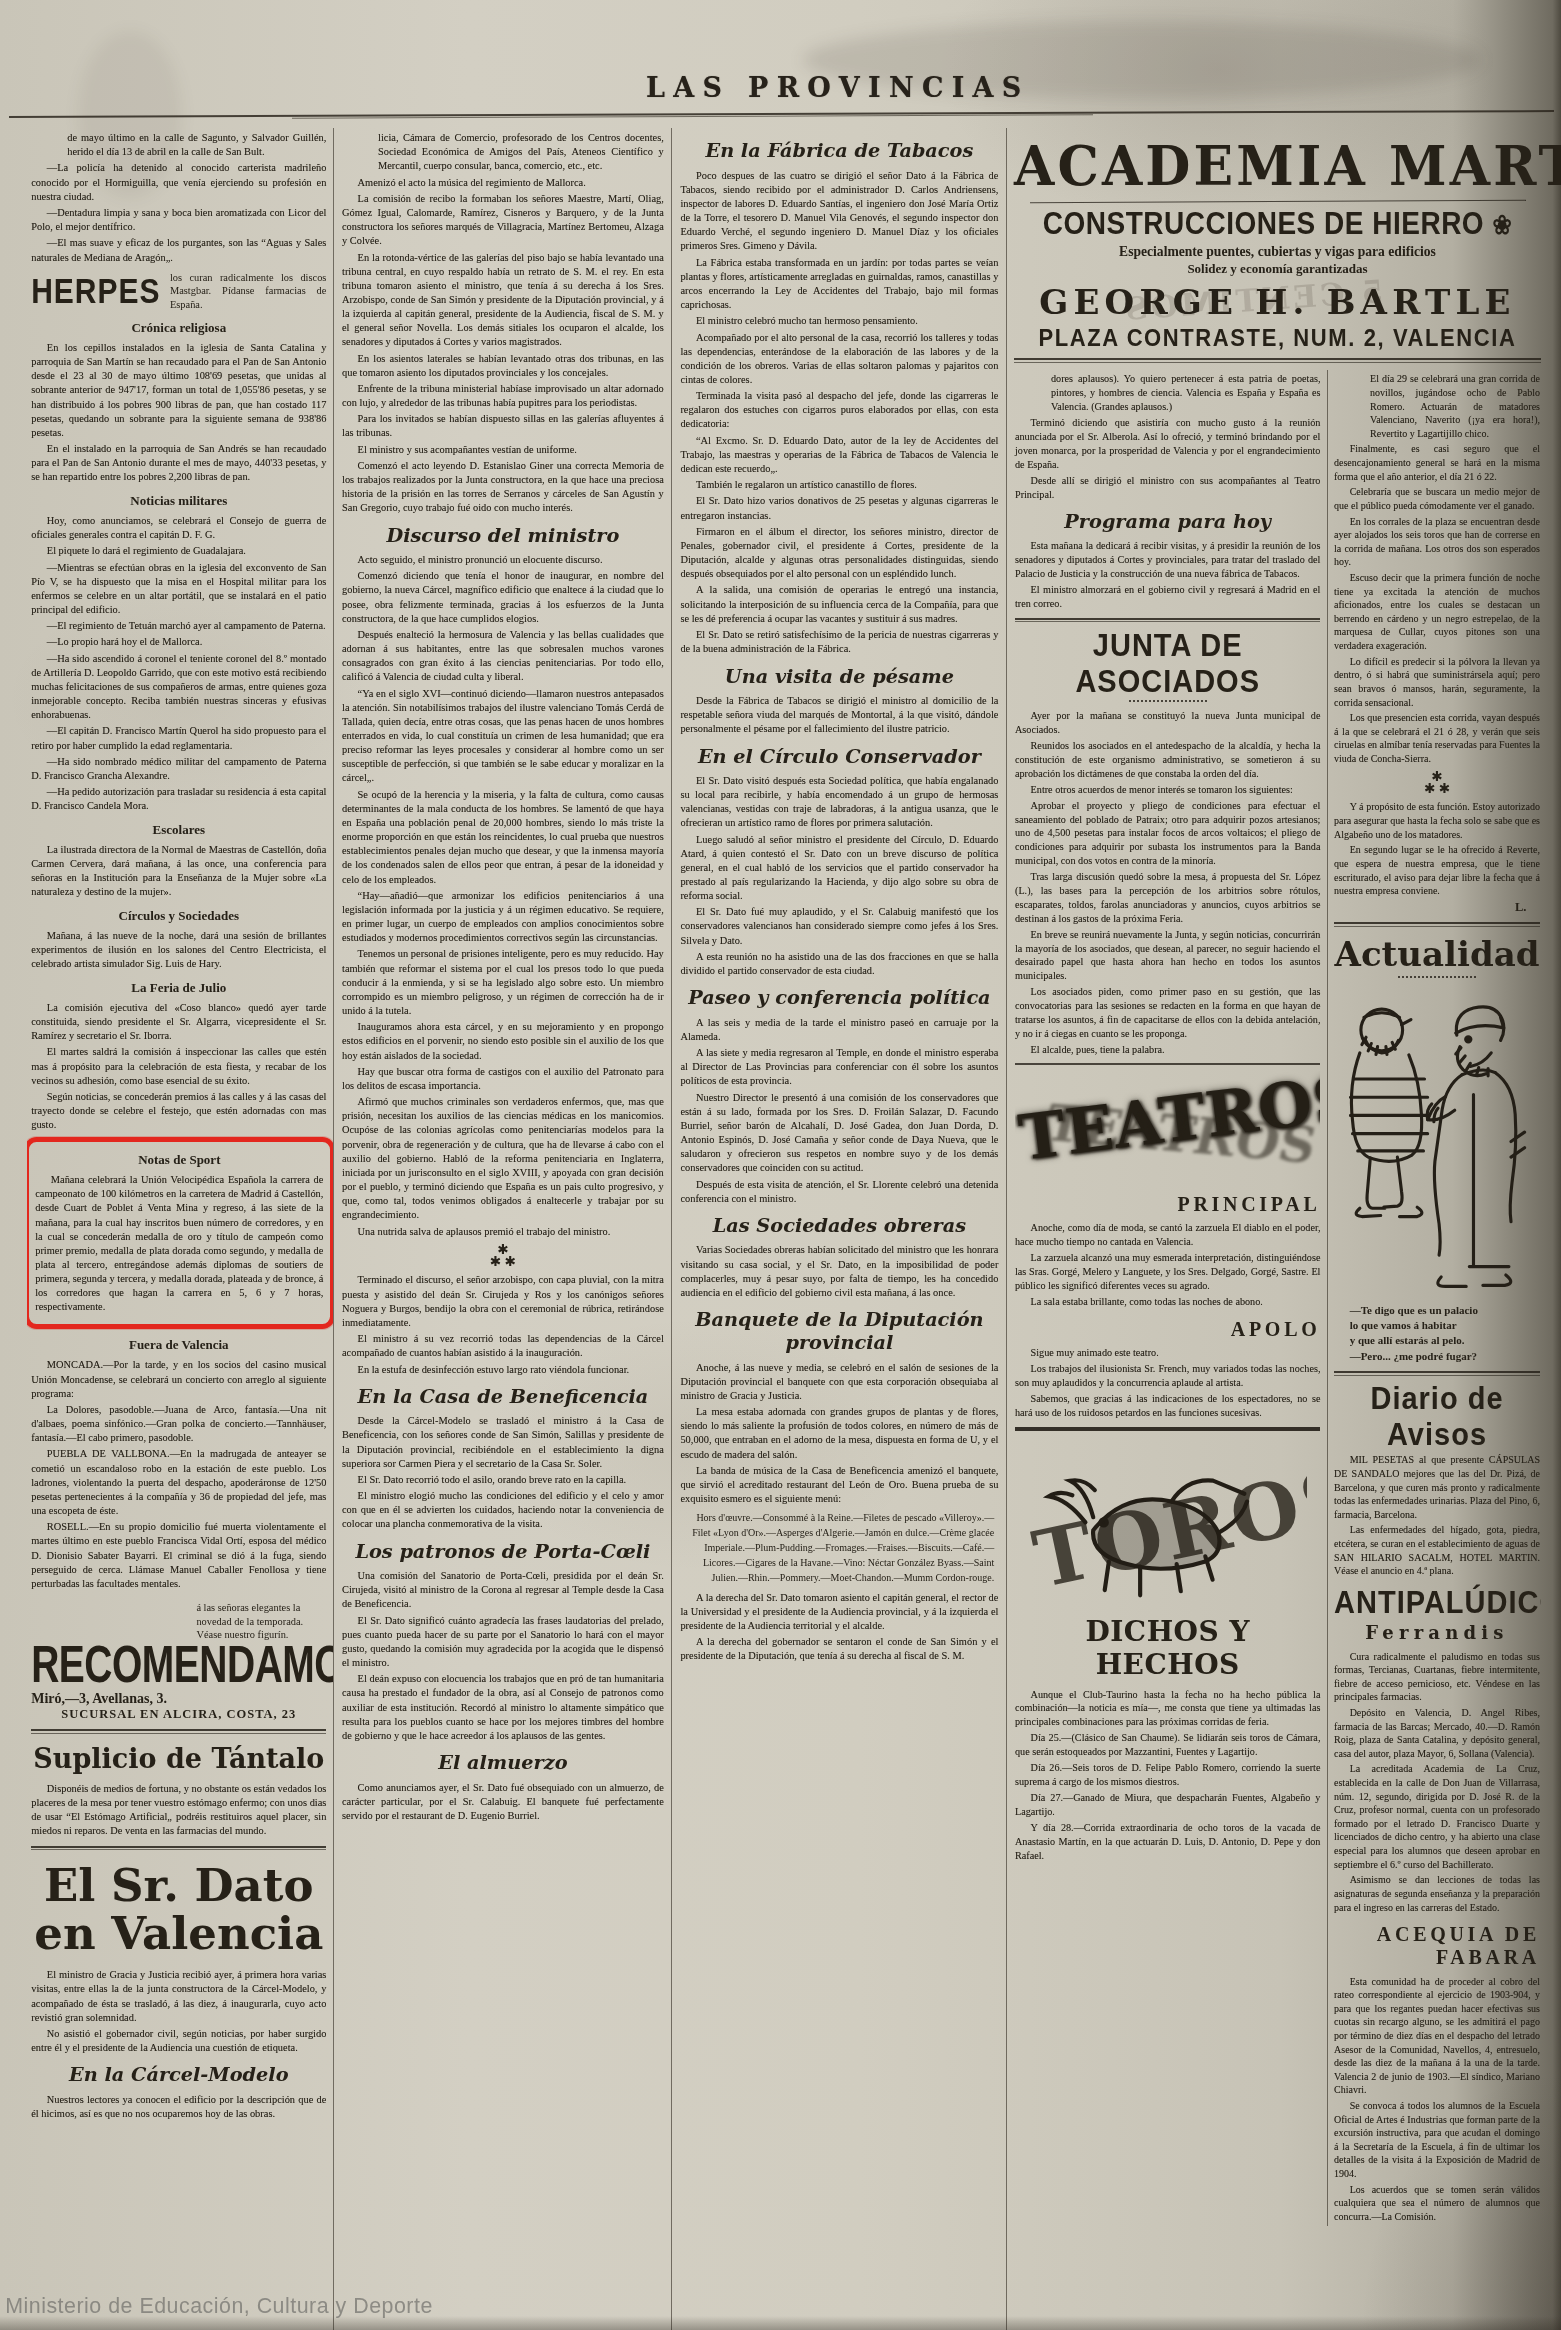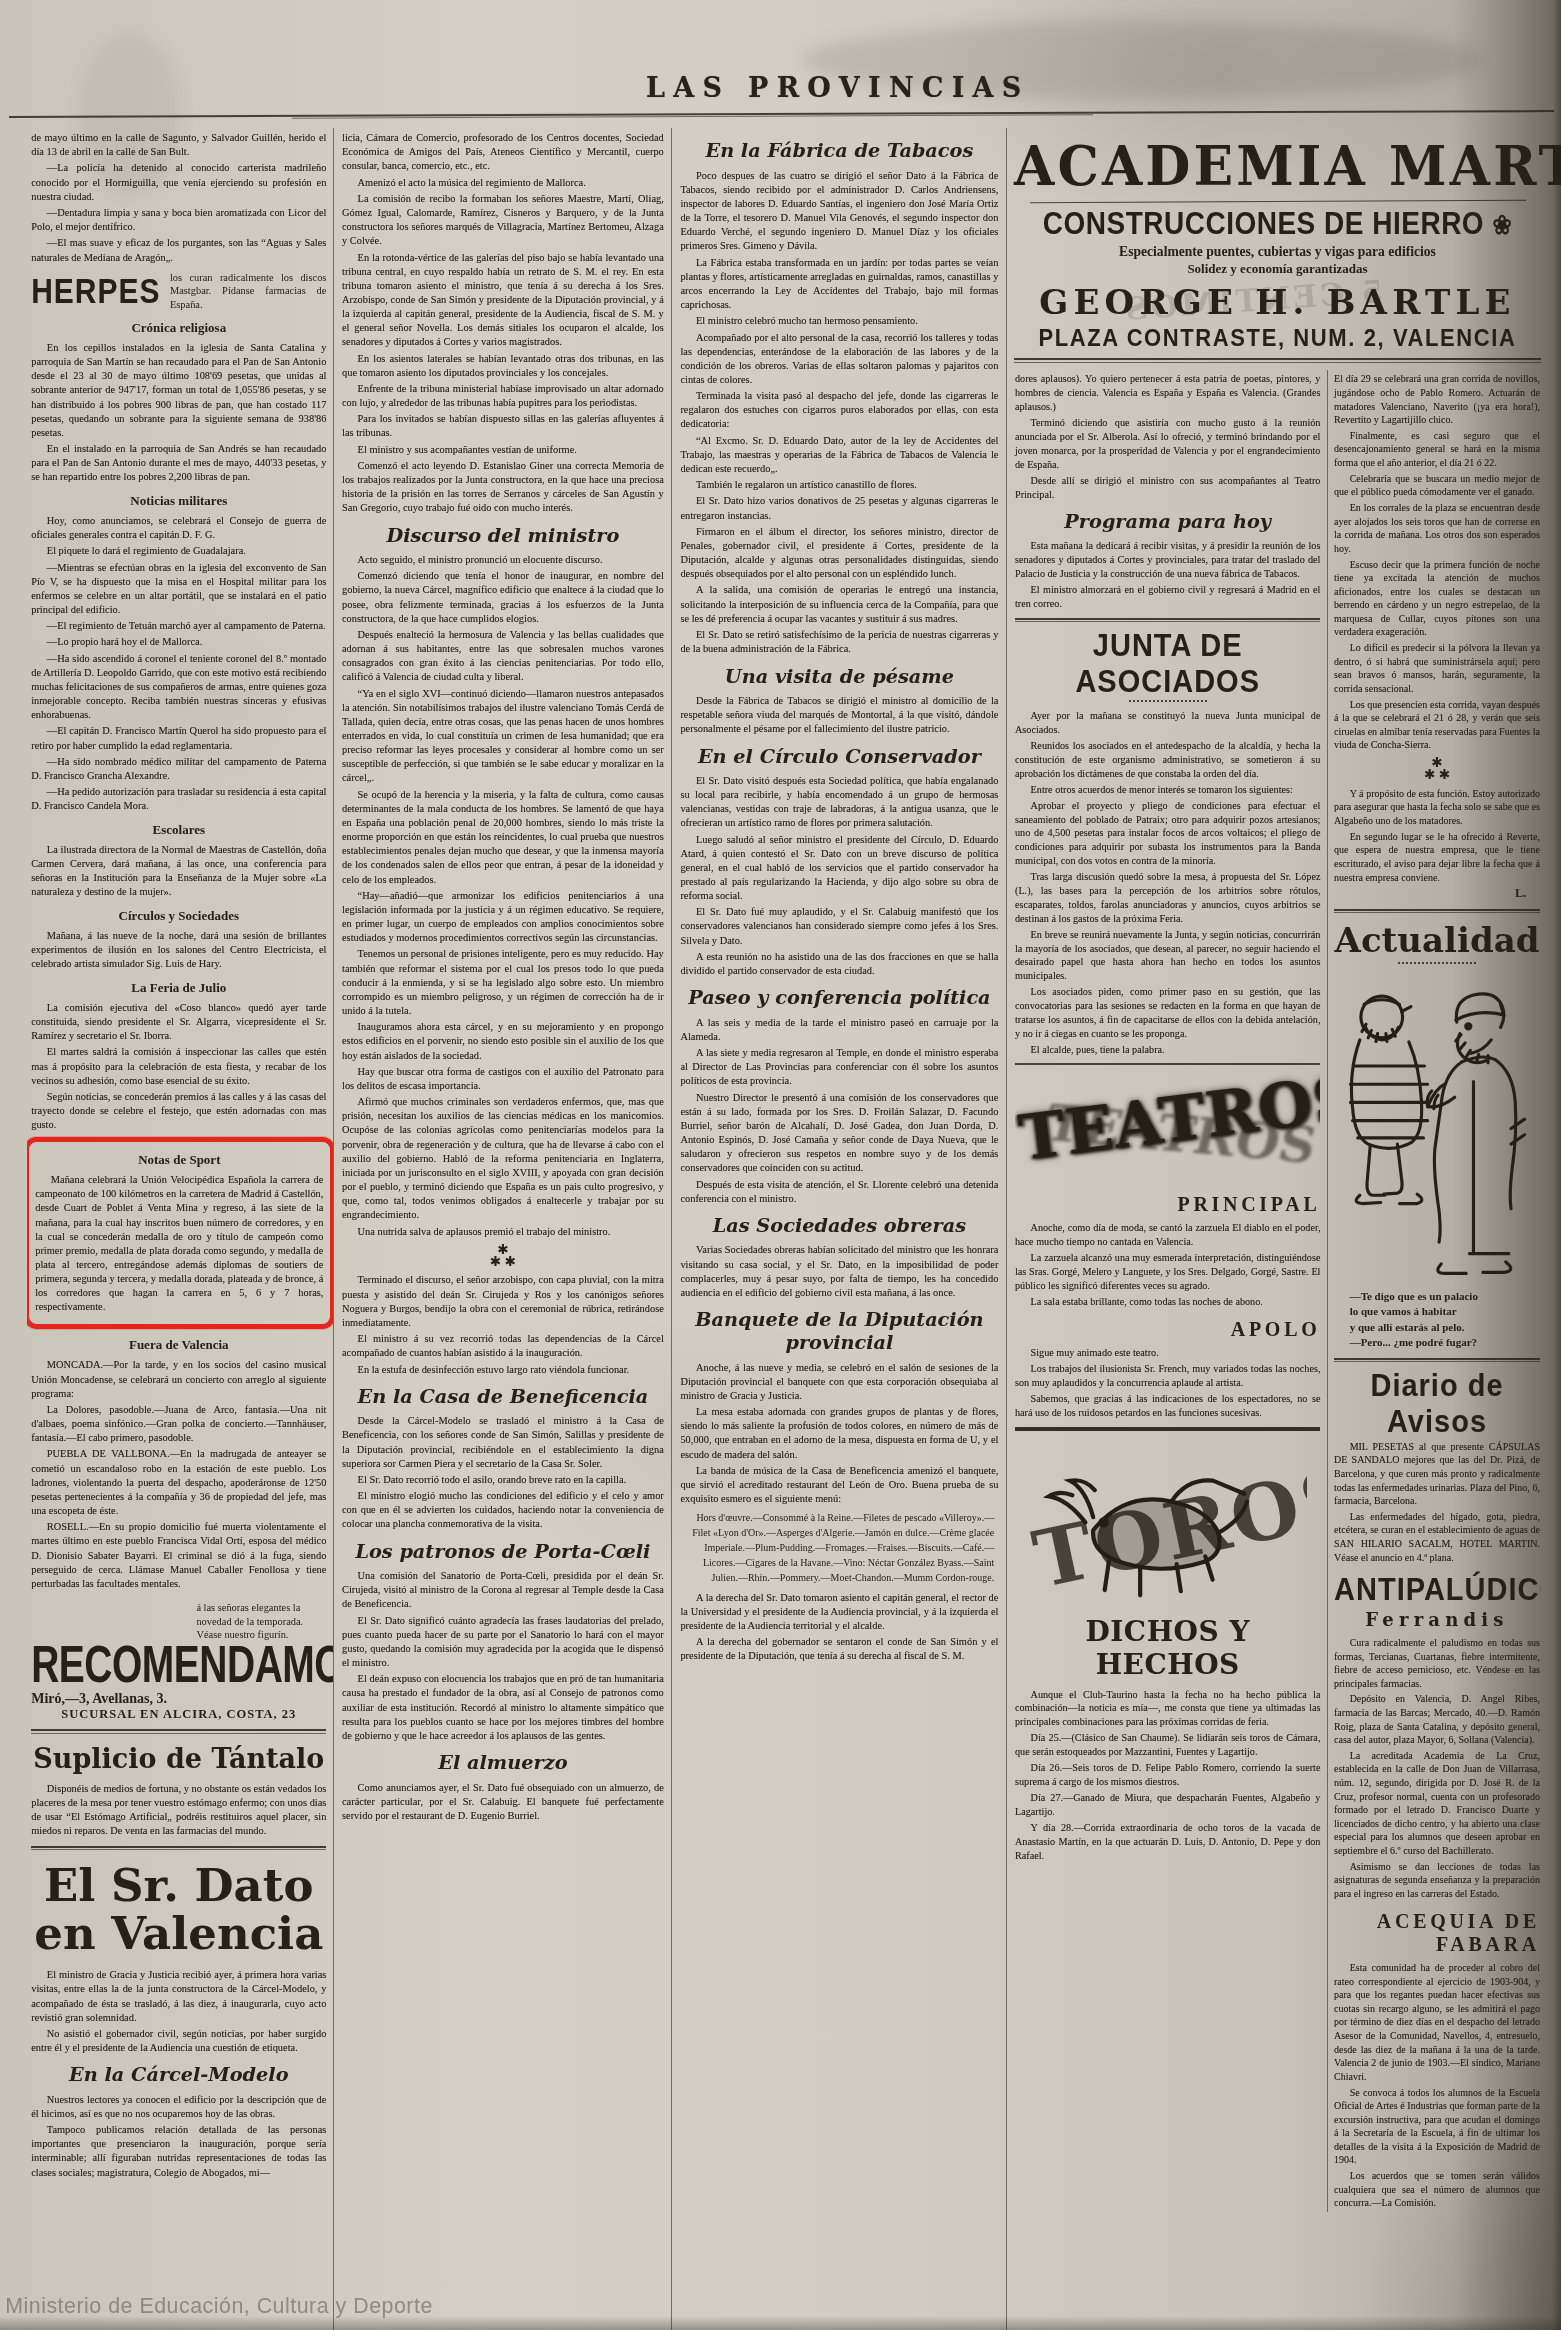--- a/index.html
+++ b/index.html
@@ -28,21 +28,21 @@
   .col+.col,.subcol+.subcol{border-left:1.6px solid rgba(48,42,32,.6);}
   #c1{width:311px;padding:3.1px 6.3px 0 4.2px;font-size:10.4px;}
   #c2{width:339px;padding:3.1px 7.3px 0 8.3px;font-size:10.4px;}
   #c3{width:335px;padding:3.1px 7.3px 0 8.3px;font-size:10.4px;}
   #right{width:527px;padding:0 0 0 7.3px;border-left:1.6px solid rgba(48,42,32,.6);}
   #rightcols{display:flex;align-items:stretch;}
   #c4{width:307px;padding:2.1px 6.3px 0 1px;font-size:10.2px;}
   #c5{width:207px;padding:2.1px 1px 0 6.3px;font-size:10px;}
   
   .para{margin:0 0 2.1px;text-indent:15.6px;line-height:1.36;text-shadow:0 0 0.5px rgba(38,33,24,.35);}
-  .noind{text-indent:0;}
+  .noind{text-indent:0;margin-left:36px;}
   .h-ital{font-family:"DejaVu Serif",serif;font-style:italic;font-weight:bold;text-align:center;
     font-size:19.3px;margin:8.3px 0 6.3px;text-indent:0;}
   .h-small{font-weight:bold;text-align:center;font-size:13px;margin:8.3px 0 5.2px;}
   .h-caps{font-family:Liberation Serif, serif;font-weight:bold;text-align:right;font-size:20px;
     letter-spacing:3.7px;margin:9.4px 0 5.2px;}
   .h-slab{font-family:"Liberation Sans",sans-serif;font-weight:bold;text-align:center;font-size:29px;
     letter-spacing:1px;margin:8.3px 0 3.1px;transform:scaleY(1.08);}
   .h-sub{font-family:"DejaVu Serif",serif;font-weight:bold;text-align:center;font-size:18px;
     letter-spacing:5.2px;margin:0 0 6.3px;}
   .h-dichos{font-family:"DejaVu Serif",serif;font-weight:bold;text-align:center;font-size:28px;
@@ -163,21 +163,20 @@
   </div>
         <div class="rule2"></div>
         <h2 class="h-md">Suplicio de Tántalo</h2>
         <p class="para">Disponéis de medios de fortuna, y no obstante os están vedados los placeres de la mesa por tener vuestro estómago enfermo; con unos dias de usar “El Estómago Artificial„ podréis restituiros aquel placer, sin miedos ni reparos. De venta en las farmacias del mundo.</p>
         <div class="rule2"></div>
         <h1 class="h-xl">El Sr. Dato<br>en Valencia</h1>
         <p class="para">El ministro de Gracia y Justicia recibió ayer, á primera hora varias visitas, entre ellas la de la junta constructora de la Cárcel-Modelo, y acompañado de ésta se trasladó, á las diez, á inaugurarla, cuyo acto revistió gran solemnidad.</p>
         <p class="para">No asistió el gobernador civil, según noticias, por haber surgido entre él y el presidente de la Audiencia una cuestión de etiqueta.</p>
         <h2 class="h-ital">En la Cárcel-Modelo</h2>
         <p class="para">Nuestros lectores ya conocen el edificio por la descripción que de él hicimos, así es que no nos ocuparemos hoy de las obras.</p>
-        <p class="para">Tampoco publicamos relación detallada de las personas importantes que presenciaron la inauguración, porque sería interminable; allí figuraban nutridas representaciones de todas las clases sociales; magistratura, Colegio de Abogados, mi—</p>
       </div>
     <div id="c2" class="col">
         <p class="para noind">licia, Cámara de Comercio, profesorado de los Centros docentes, Sociedad Económica de Amigos del País, Ateneos Científico y Mercantil, cuerpo consular, banca, comercio, etc., etc.</p>
         <p class="para">Amenizó el acto la música del regimiento de Mallorca.</p>
         <p class="para">La comisión de recibo la formaban los señores Maestre, Martí, Oliag, Gómez Igual, Calomarde, Ramírez, Cisneros y Barquero, y de la Junta constructora los señores marqués de Villagracia, Martínez Bertomeu, Alzaga y Colvée.</p>
         <p class="para">En la rotonda-vértice de las galerías del piso bajo se había levantado una tribuna central, en cuyo respaldo había un retrato de S. M. el rey. En esta tribuna tomaron asiento el ministro, que tenía á su derecha á los Sres. Arzobispo, conde de San Simón y presidente de la Diputación provincial, y á la izquierda al capitán general, presidente de la Audiencia, fiscal de S. M. y el general señor Novella. Los demás sitiales los ocuparon el alcalde, los senadores y diputados á Cortes y varios magistrados.</p>
         <p class="para">En los asientos laterales se habían levantado otras dos tribunas, en las que tomaron asiento los diputados provinciales y los concejales.</p>
         <p class="para">Enfrente de la tribuna ministerial habíase improvisado un altar adornado con lujo, y alrededor de las tribunas había pupitres para los periodistas.</p>
         <p class="para">Para los invitados se habían dispuesto sillas en las galerías afluyentes á las tribunas.</p>
         <p class="para">El ministro y sus acompañantes vestían de uniforme.</p>

